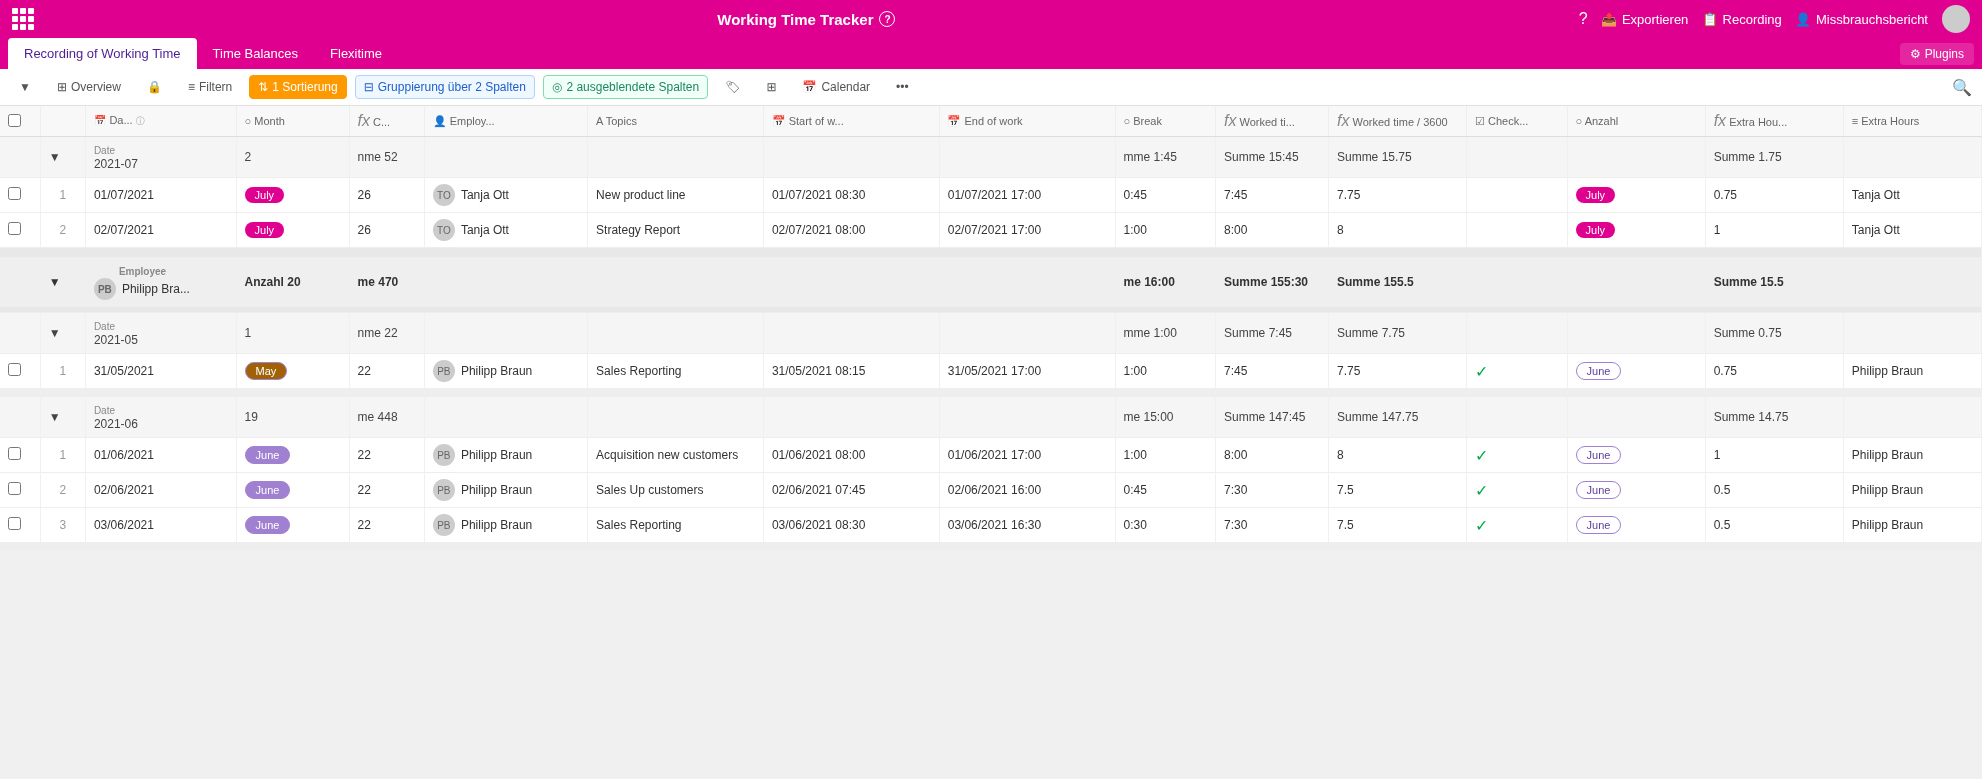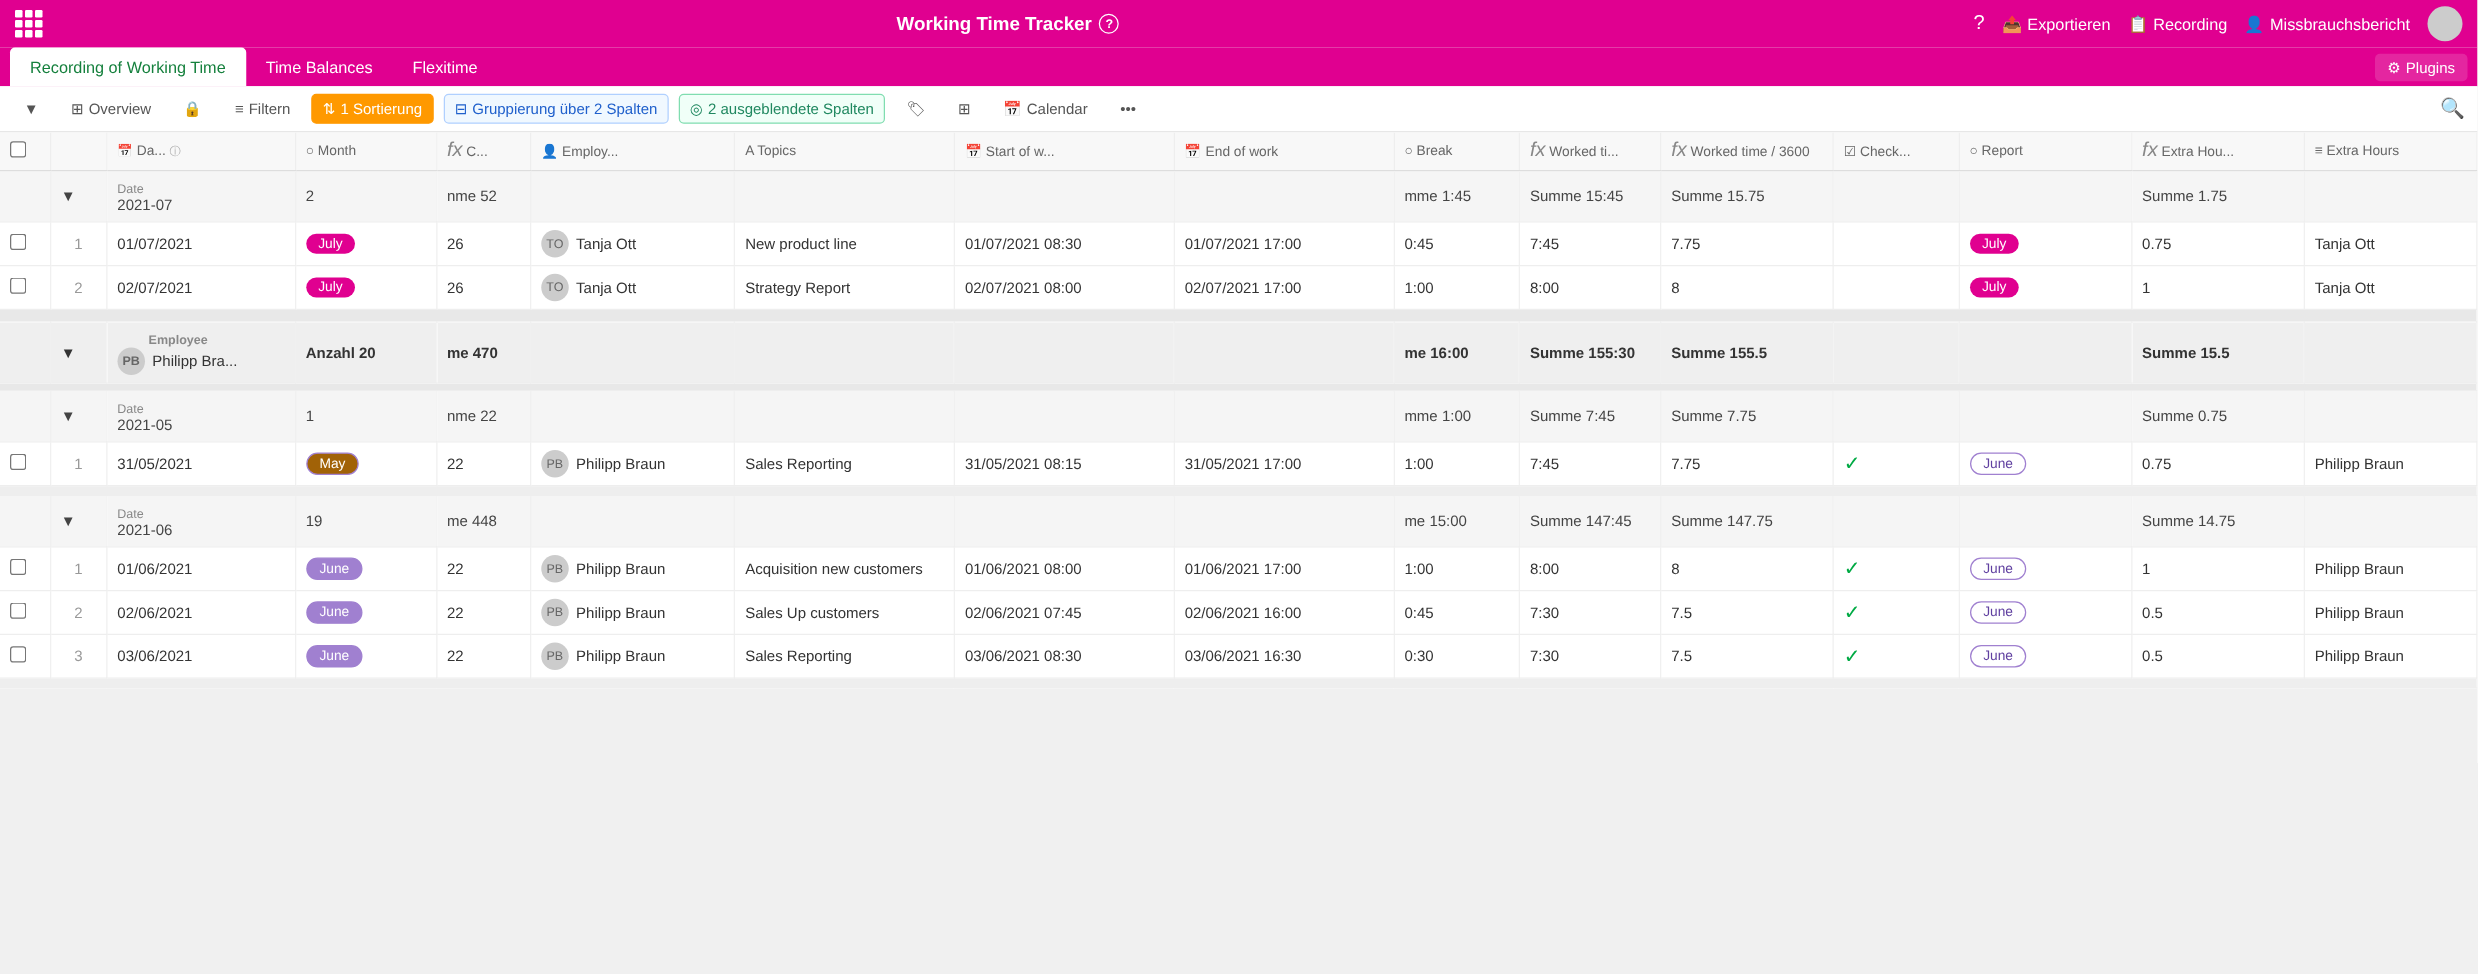--- a/index.html
+++ b/index.html
@@ -31,21 +31,21 @@
       gap: 0;
       padding: 0 8px;
     }
     .tab {
       padding: 8px 16px;
       font-size: 13px;
       cursor: pointer;
       color: white;
       border-radius: 4px 4px 0 0;
     }
-    .tab.active { background: white; color: #15803d; }
+    .tab.active { background: white; color: #4c1d95; }
     .plugins-btn {
       margin-left: auto;
       background: rgba(255,255,255,0.15);
       color: white;
       border: none;
       padding: 4px 10px;
       border-radius: 4px;
       font-size: 12px;
       cursor: pointer;
       display: flex;
@@ -302,21 +302,21 @@
         <th class="col-worked3600">
           <span class="fx-icon">fx</span>
           <span>Worked time / 3600</span>
         </th>
         <th class="col-check2">
           <span>☑</span>
           <span>Check...</span>
         </th>
         <th class="col-payroll">
           <span>○</span>
-          <span>Report</span>
+          <span>Anzahl</span>
         </th>
         <th class="col-extra1">
           <span class="fx-icon">fx</span>
           <span>Extra Hou...</span>
         </th>
         <th class="col-extra2">
           <span>≡</span>
           <span>Extra Hours</span>
         </th>
       </tr>

